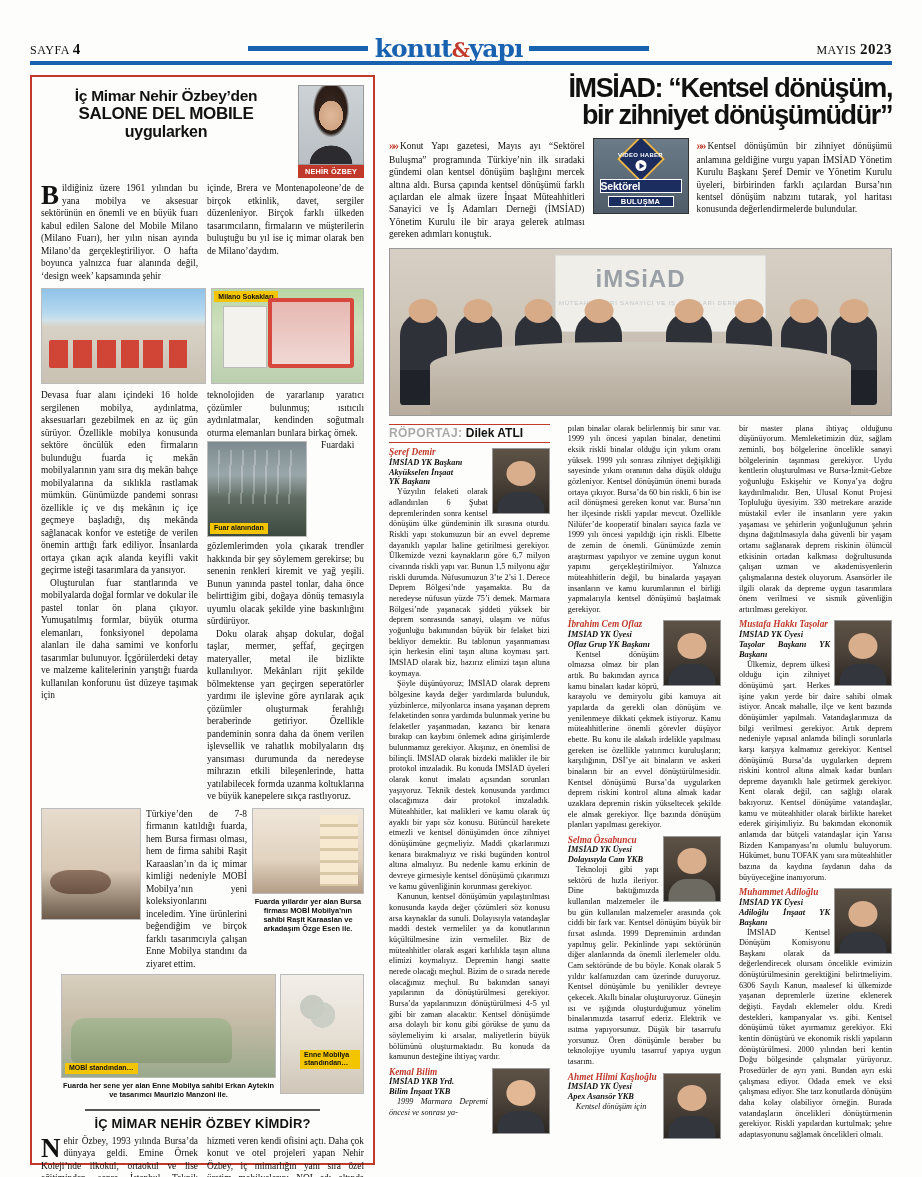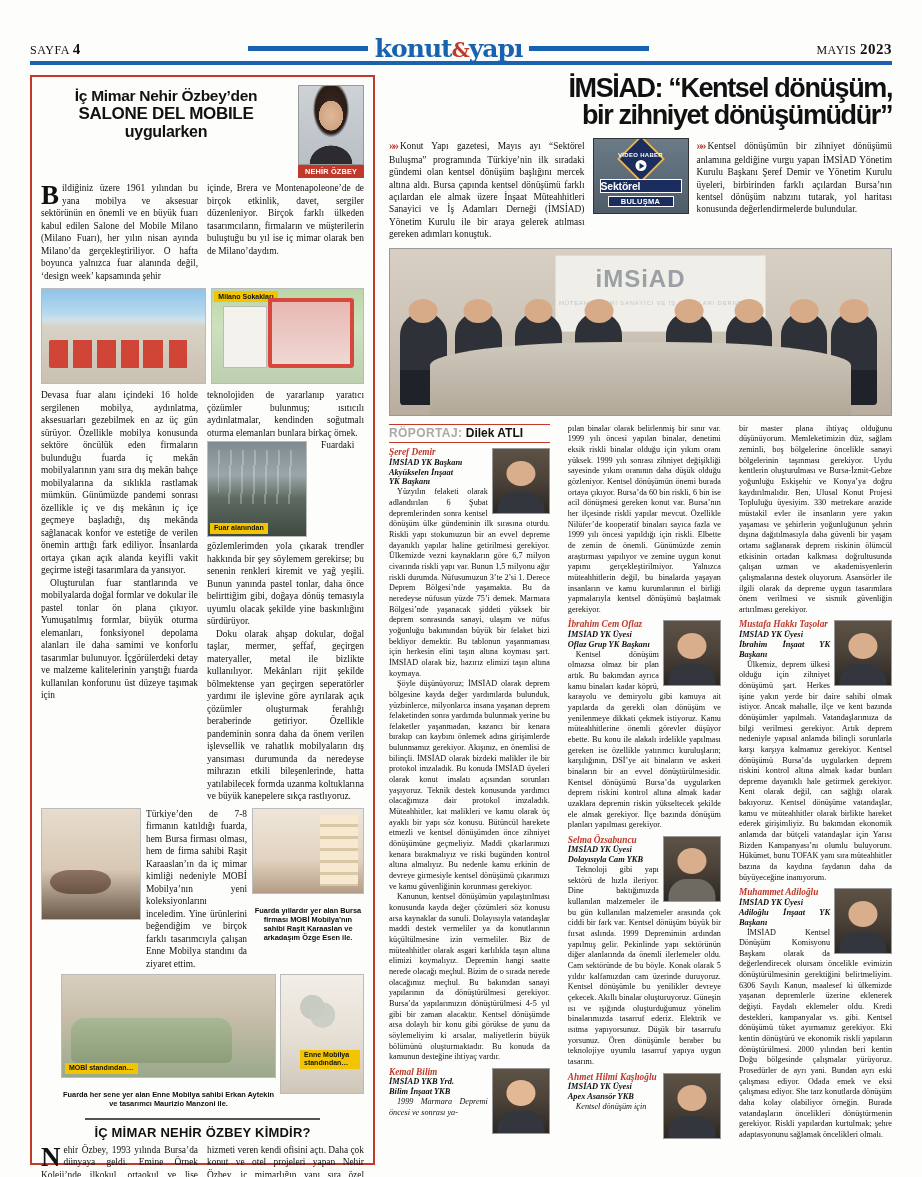--- a/index.html
+++ b/index.html
@@ -91,21 +91,21 @@
     background: repeating-linear-gradient(#f6e9cf 0 9px, #d9c7a6 9px 12px); }
   .im-sofa { background: linear-gradient(#d9cfbf 0%, #c8bda9 40%, #9aa98b 100%); position: relative; }
   .im-sofa::after { content:""; position:absolute; left:4%; right:20%; bottom:14%; height:44%;
     background: linear-gradient(#a8b894,#8d9d79); border-radius: 14px 14px 6px 6px; }
   .im-tree { background: linear-gradient(#f2eee8 0%, #e5ded3 55%, #cfc6b8 100%); position:relative;}
   .im-tree::after{ content:""; position:absolute; left:20%; top:6%; width:62%; height:56%;
     background: radial-gradient(circle at 50% 50%, rgba(200,205,195,.9) 0 30%, transparent 31%),
                 radial-gradient(circle at 30% 38%, rgba(190,196,186,.8) 0 22%, transparent 23%); }
 
   .caption { font-family: "Liberation Sans", sans-serif; font-weight: bold; font-size: 7.4px;
-    line-height: 1.25; text-align: center; padding: 12px 2px 1px; }
+    line-height: 1.25; text-align: center; padding: 3px 2px 1px; }
 
   .kimdir-rule { border-top: 2px solid #555; margin: 8px 44px 5px; }
   .kimdir-title { font-family: "Liberation Sans", sans-serif; font-weight: bold; font-size: 13px;
      text-align: center; letter-spacing: .2px; margin-bottom: 4px; }
 
   
   .headline { font-family: "Liberation Sans", sans-serif; font-weight: bold; font-size: 27px;
     line-height: 1.0; letter-spacing: -1.4px; text-align: right; color: #111; }
   .headline .l2 { display: block; }
 
@@ -368,21 +368,21 @@
           </div>
         </div>
 
         <div class="icol divider" style="padding-left:8px;">
           <p class="noind" style="text-indent:0;">bir master plana ihtiyaç olduğunu düşünüyorum. Memleketimizin düz, sağlam zeminli, boş bölgelerine öncelikle sanayi bölgelerinin taşınması gerekiyor. Uydu kentlerin oluşturulması ve Bursa-İzmit-Gebze yoğunluğu Eskişehir ve Konya’ya doğru kaydırılmalıdır. Ben, Ulusal Konut Projesi Topluluğu üyesiyim. 330 metrekare arazide müstakil evler ile insanların yere yakın yaşaması ve şehirlerin yoğunluğunun şehrin dışına dağıtılmasıyla daha güvenli bir yaşam ortamı sağlanarak deprem riskinin ölümcül etkisinin ortadan kalkması doğrultusunda çalışan uzman ve akademisyenlerin çalışmalarına destek oluyorum. Asansörler ile ilgili olarak da depreme uygun tasarımlara önem verilmesi ve sismik güvenliğin artırılması gerekiyor.</p>
 
           <div class="spk">
             <div class="spk-photo"></div>
             <div class="spk-name">Mustafa Hakkı Taşolar</div>
             <div class="spk-role">İMSİAD YK Üyesi</div>
-            <div class="spk-role">İbrahim İnşaat YK Başkanı</div>
+            <div class="spk-role">Taşolar Başkanı YK Başkanı</div>
           </div>
           <p>Ülkemiz, deprem ülkesi olduğu için zihniyet dönüşümü şart. Herkes işine yakın yerde bir daire sahibi olmak istiyor. Ancak mahalle, ilçe ve kent bazında dönüşümler yapılmalı. Vatandaşlarımıza da bilgi verilmesi gerekiyor. Artık deprem nedeniyle yapısal anlamda bilinçli sorunlarla karşı karşıya kalmamız gerekiyor. Kentsel dönüşümü Bursa’da uygularken deprem riskini kontrol altına almak kadar bunları depreme dayanıklı hale getirmek gerekiyor. Kent olarak değil, can sağlığı olarak bakıyoruz. Kentsel dönüşüme vatandaşlar, kamu ve müteahhitler olarak birlikte hareket ederek girişimliyiz. Bu bakımdan ekonomik anlamda dar bütçeli vatandaşlar için Yarısı Bizden Kampanyası’nı olumlu buluyorum. Hükümet, bunu TOFAK yanı sıra müteahhitler bazına da kaydına faydanın daha da büyüyeceğine inanıyorum.</p>
 
           <div class="spk clear">
             <div class="spk-photo"></div>
             <div class="spk-name">Muhammet Adiloğlu</div>
             <div class="spk-role">İMSİAD YK Üyesi</div>
             <div class="spk-role">Adiloğlu İnşaat YK Başkanı</div>
           </div>
           <p>İMSİAD Kentsel Dönüşüm Komisyonu Başkanı olarak da değerlendirecek olursam öncelikle evimizin dönüştürülmesinin gerektiğini belirtmeliyim. 6306 Sayılı Kanun, maalesef ki ülkemizde yaşanan depremlerle üzerine eklenerek değişti. Faydalı eklemeler oldu. Kredi destekleri, kampanyalar vs. gibi. Kentsel dönüşümü tüket ayırmamız gerekiyor. Eki kentin dönüştürü ve ekonomik riskli yapıların dönüştürülmesi. 2000 yılından beri kentin Doğu bölgesinde çalışmalar yürüyoruz. Prosedürler de ayrı yani. Bundan ayrı eski çalışması ediyor. Odada emek ve eksi çalışması ediyor. She tarz konutlarda dönüşüm daha kolay olabiliyor örneğin. Burada vatandaşların öncelikleri dönüştürmenin gerekiyor. Riskli yapılardan kurtulmak; şehre adaptasyonunu sağlamak öncelikleri olmalı.</p>

